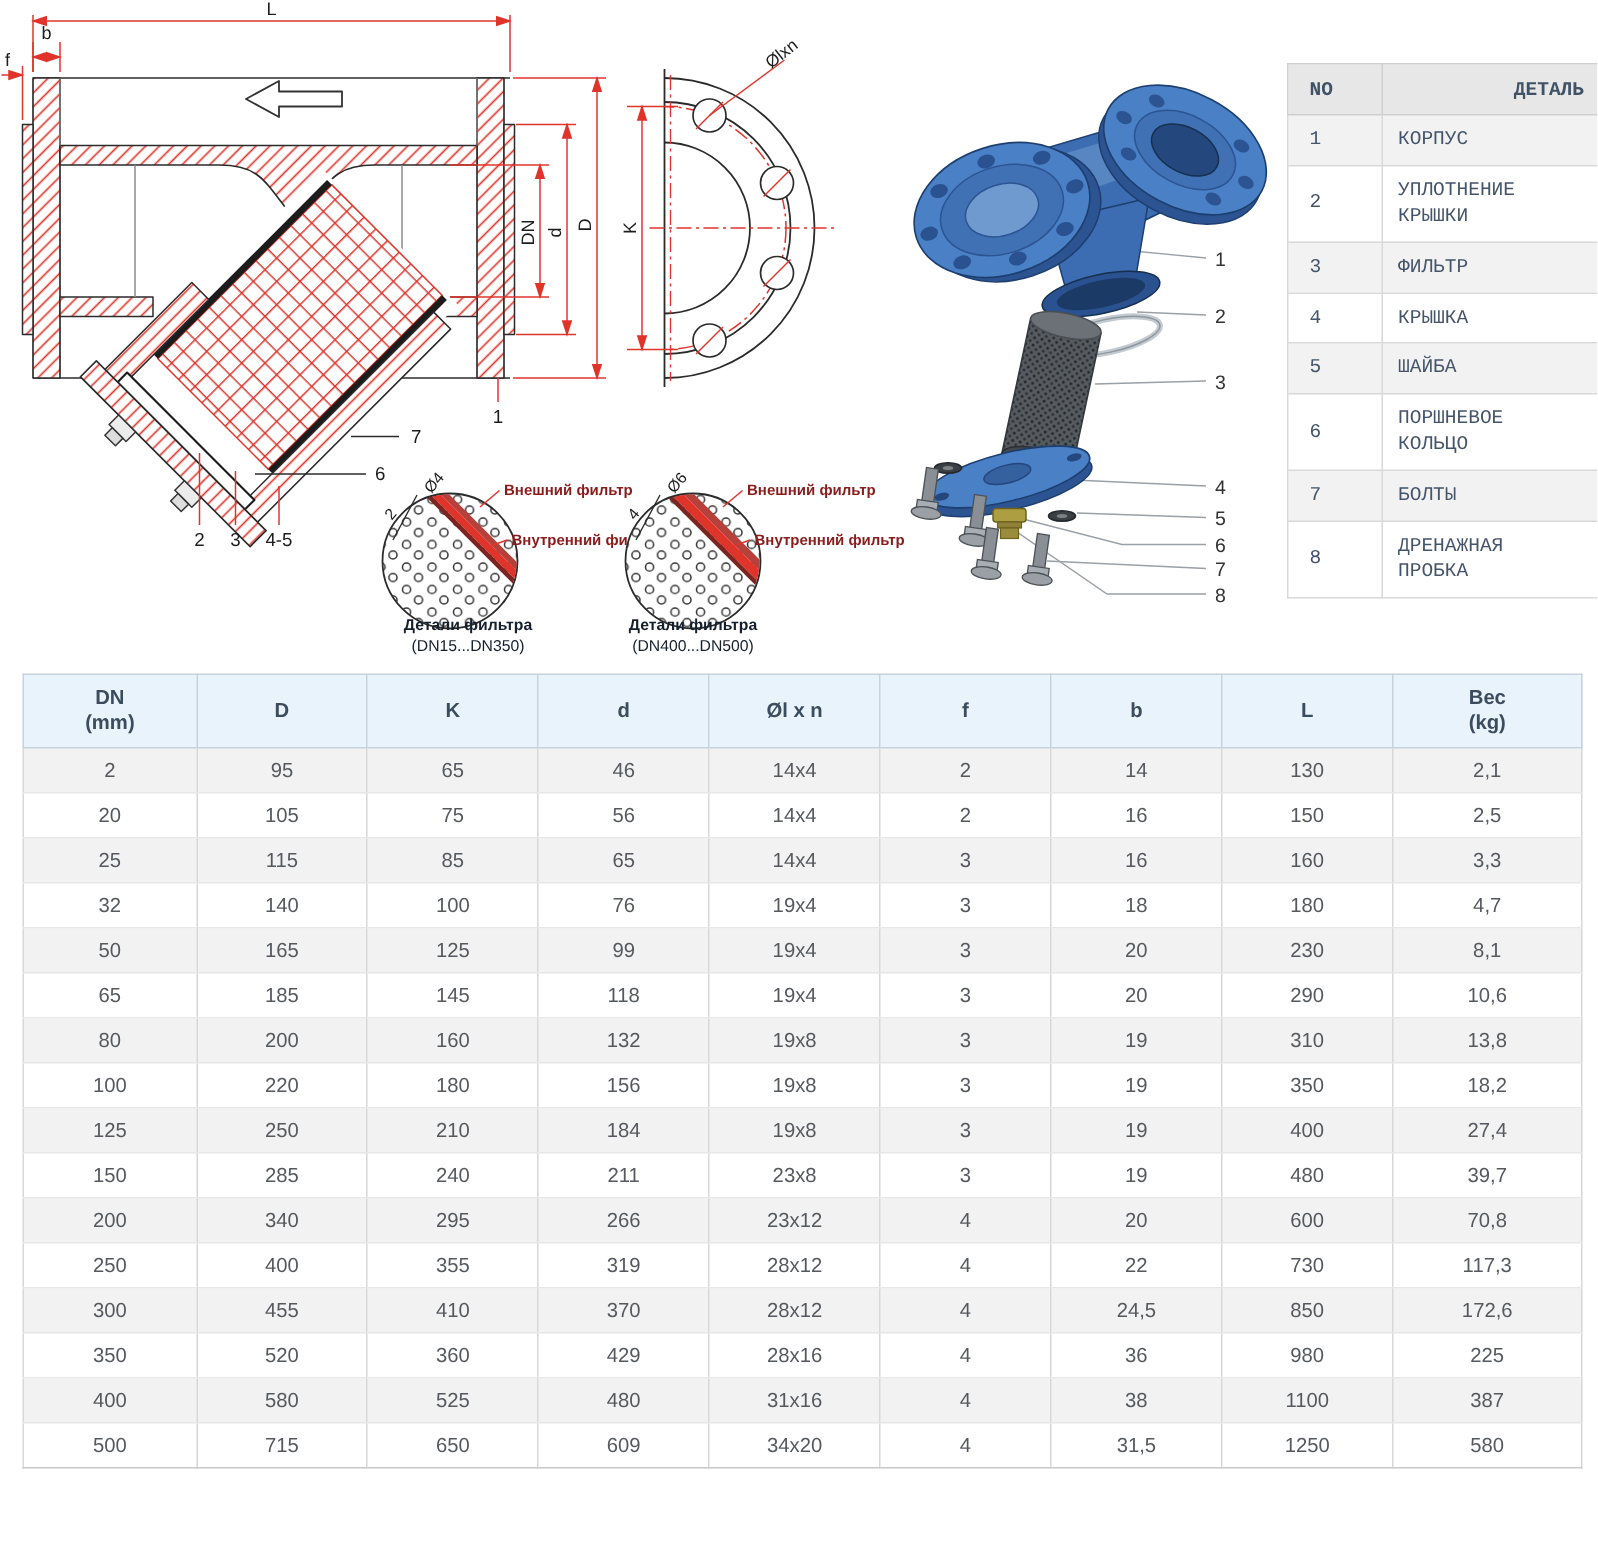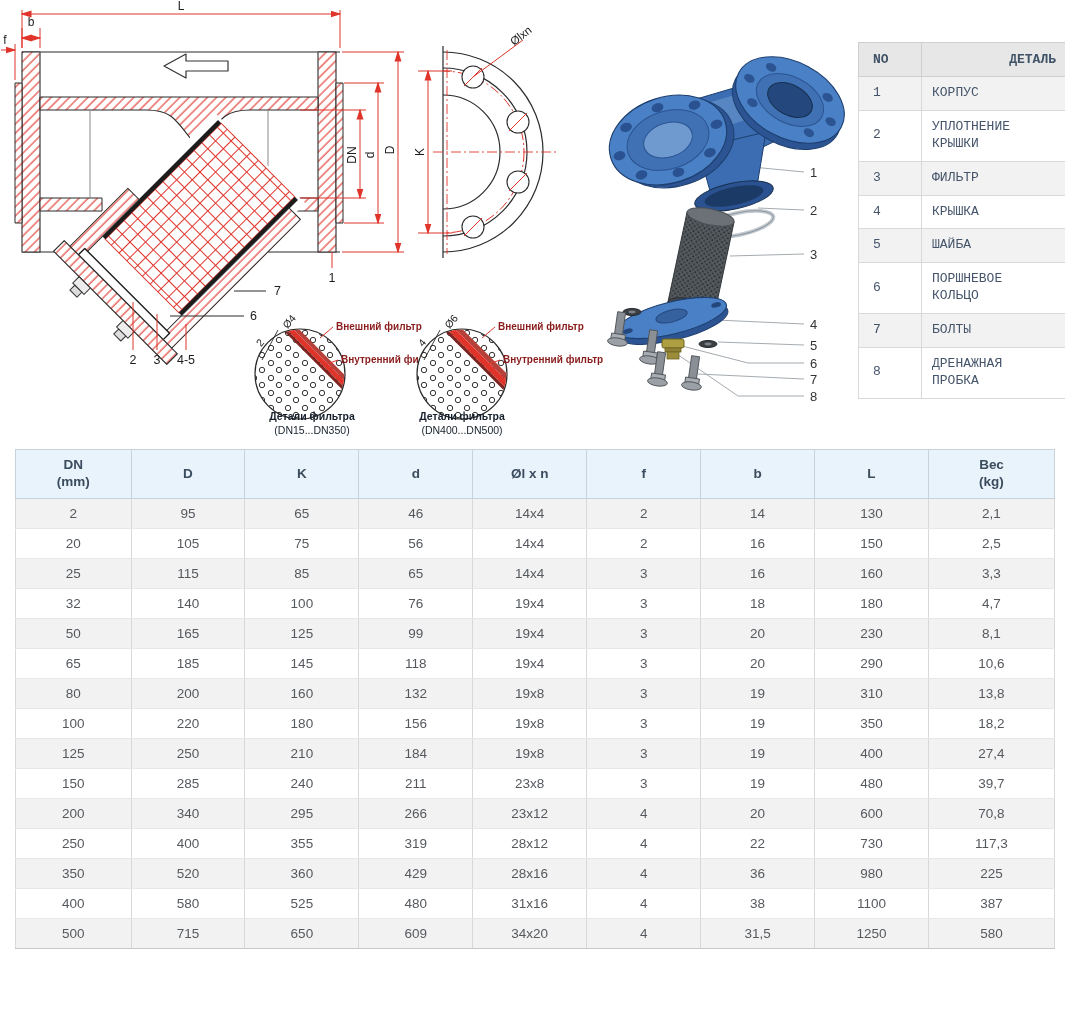--- a/index.html
+++ b/index.html
@@ -561,20 +561,31 @@
           <td>400</td>
           <td>355</td>
           <td>319</td>
           <td>28x12</td>
           <td>4</td>
           <td>22</td>
           <td>730</td>
           <td>117,3</td>
         </tr>
         <tr>
+          <td>300</td>
+          <td>455</td>
+          <td>410</td>
+          <td>370</td>
+          <td>28x12</td>
+          <td>4</td>
+          <td>24,5</td>
+          <td>850</td>
+          <td>172,6</td>
+        </tr>
+        <tr>
           <td>350</td>
           <td>520</td>
           <td>360</td>
           <td>429</td>
           <td>28x16</td>
           <td>4</td>
           <td>36</td>
           <td>980</td>
           <td>225</td>
         </tr>

